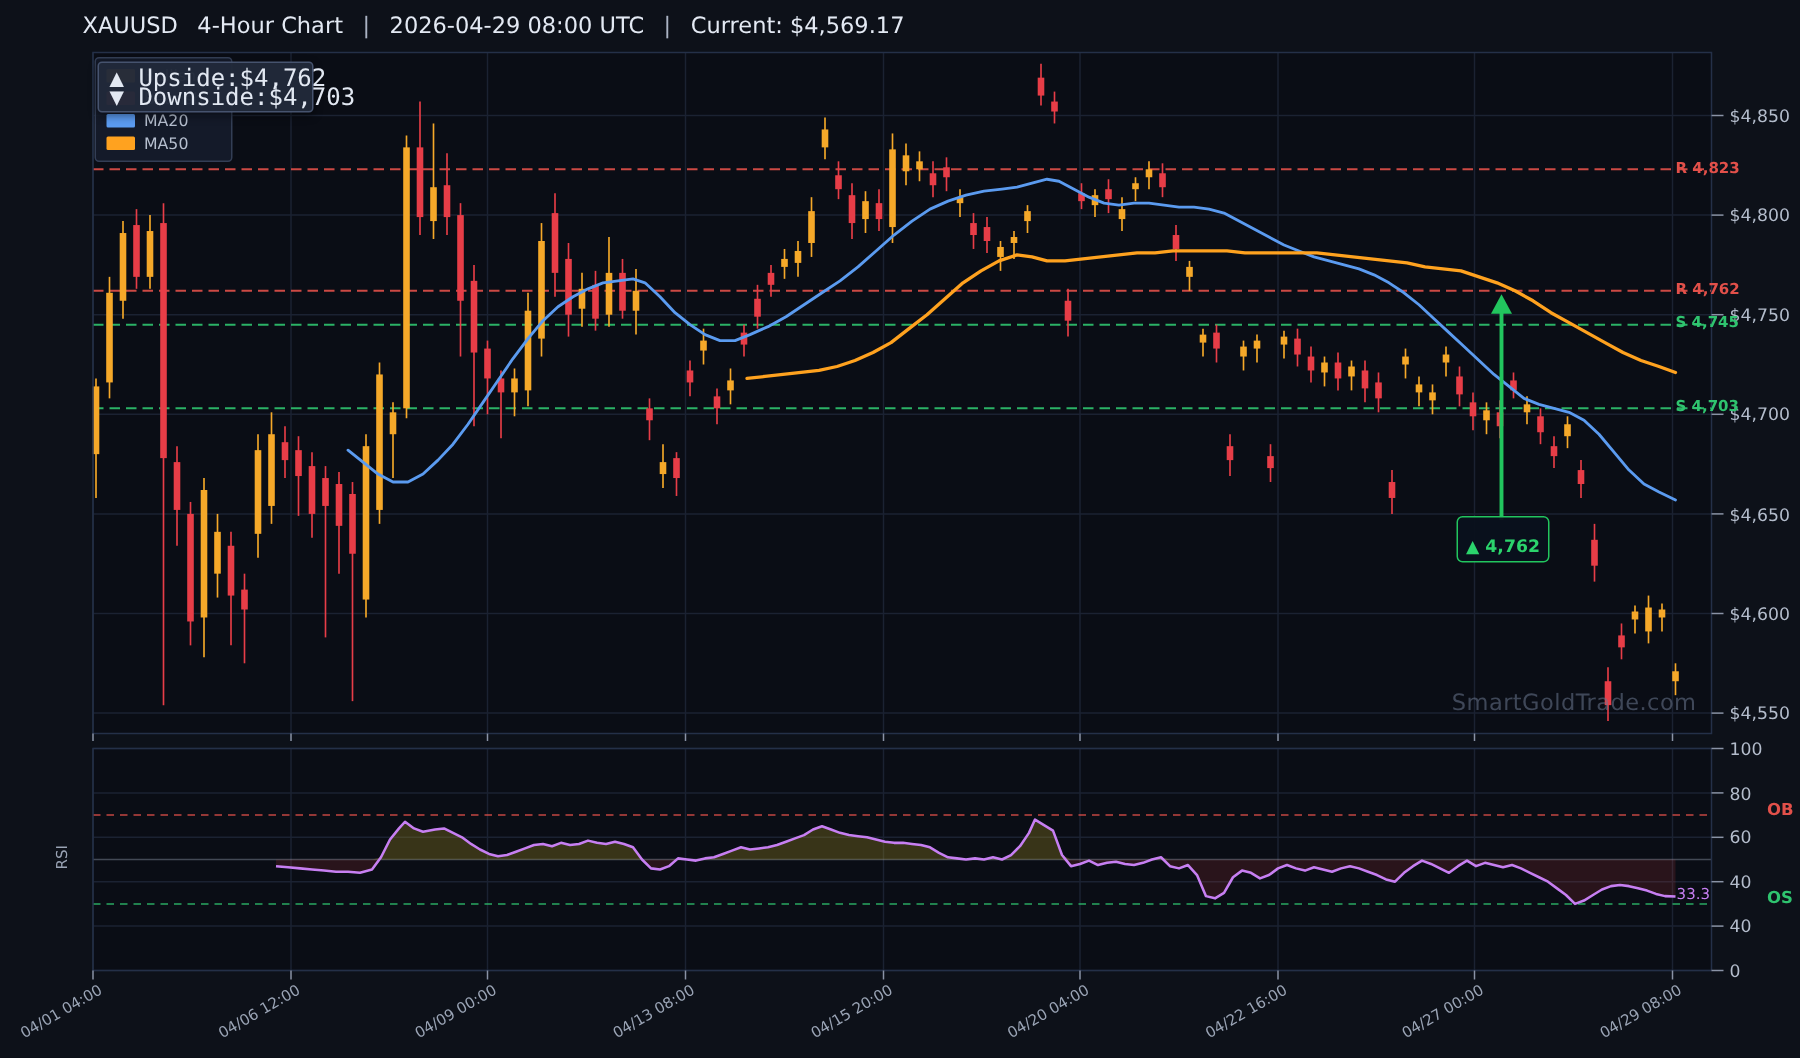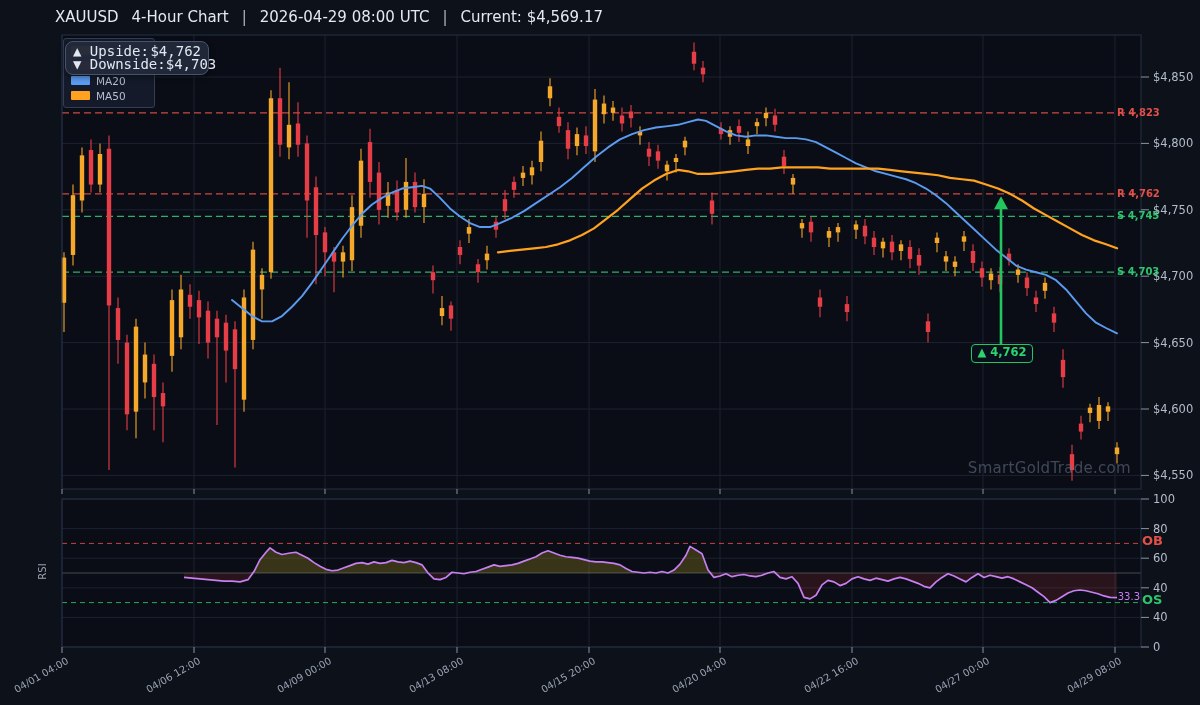--- a/index.html
+++ b/index.html
@@ -6,37 +6,37 @@
   #stage{position:relative;width:1200px;height:705px;background:#0d1119;overflow:hidden;
          font-family:"DejaVu Sans","Liberation Sans",sans-serif;}
   .hdr{position:absolute;left:55px;top:8px;font-size:15px;color:#e3e9f3;display:flex;gap:13px;align-items:baseline;}
   .hdr .sep{color:#aab3c3;}
   .legend{position:absolute;left:63px;top:38px;width:76px;background:rgba(22,29,44,0.88);
           border:1px solid #333e55;border-radius:3px;padding:4px 7px;z-index:3;}
   .lg-row{display:flex;align-items:center;gap:6px;height:15px;}
   .lg-sw{width:19px;height:9px;border-radius:1px;flex:0 0 auto;}
   .lg-tx{font-size:10.5px;color:#b6bfcf;white-space:nowrap;}
   .tip{position:absolute;left:65px;top:41px;width:128px;background:rgba(33,41,58,0.97);
-       border:1px solid #46536e;border-radius:8px;padding:3px 7px;z-index:4;
-       font-family:"DejaVu Sans Mono","Liberation Mono",monospace;font-size:14px;color:#e2e8f2;
+       border:1px solid #46536e;border-radius:3px;padding:3px 7px;z-index:4;
+       font-family:"DejaVu Sans Mono","Liberation Mono",monospace;font-size:16px;color:#e2e8f2;
        box-shadow:0 2px 6px rgba(0,0,0,0.45);}
   .tip-row{display:flex;justify-content:space-between;height:13px;line-height:13px;white-space:nowrap;}
-  .annot{position:absolute;left:971px;top:344px;width:60px;text-align:center;padding:0 0 3px 0;
+  .annot{position:absolute;left:971px;top:344px;width:60px;text-align:center;padding:12px 0 3px 0;
          border:1.5px solid #22c55e;border-radius:4px;background:rgba(10,17,28,0.95);
          color:#2bd46c;font-size:11.5px;font-weight:bold;z-index:3;white-space:nowrap;}
   .wmark{position:absolute;right:69px;top:459px;font-size:15px;font-weight:normal;color:#6b7890;opacity:0.55;
          letter-spacing:0.3px;z-index:2;}
   .ylab{position:absolute;left:1153px;font-size:11.5px;color:#b3bccb;white-space:nowrap;}
   .xlab{position:absolute;top:655px;font-size:10px;color:#9aa4b5;white-space:nowrap;
         transform:rotate(-30deg);transform-origin:top right;}
   .lvl{position:absolute;left:1117px;font-size:10px;font-weight:bold;white-space:nowrap;z-index:2;}
   .rsi-title{position:absolute;left:34px;top:566px;font-size:10px;color:#9aa4b5;transform:rotate(-90deg);
              transform-origin:center;}
   .rsi-cur{position:absolute;right:60px;top:591px;font-size:10px;color:#c77ff2;}
-  .obos{position:absolute;left:1142px;font-size:13px;font-weight:bold;}
+  .obos{position:absolute;left:1178px;font-size:11px;font-weight:bold;}
   svg{position:absolute;left:0;top:0;}
 </style>
 </head>
 <body>
 
 <div id="stage">
 
   <svg id="plot" width="1200" height="705">
       <rect x="62" y="35" width="1079" height="454" fill="#0a0d15"></rect>
       <rect x="62" y="499" width="1079" height="148" fill="#0a0d15"></rect>

